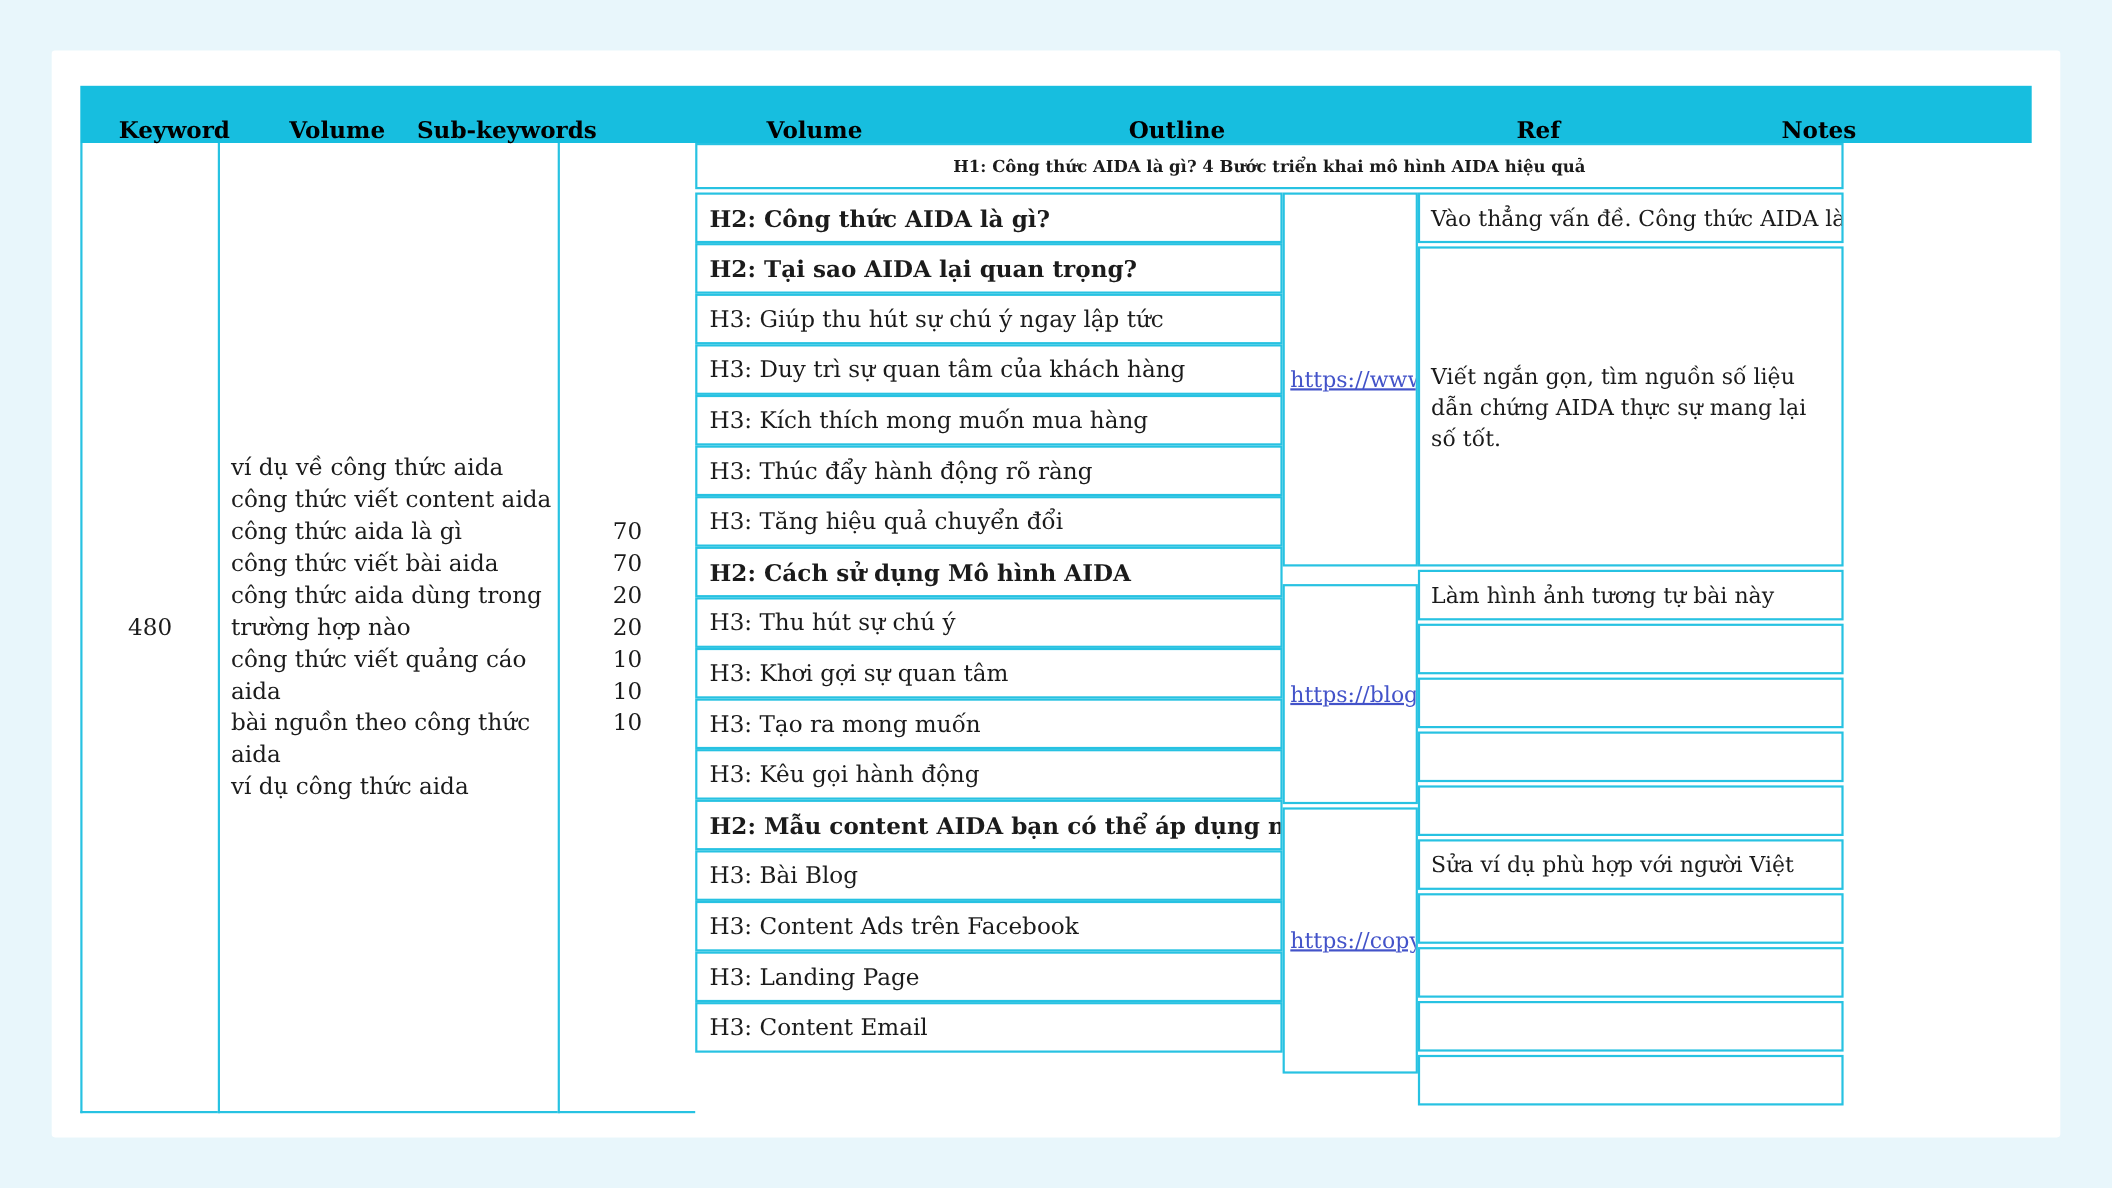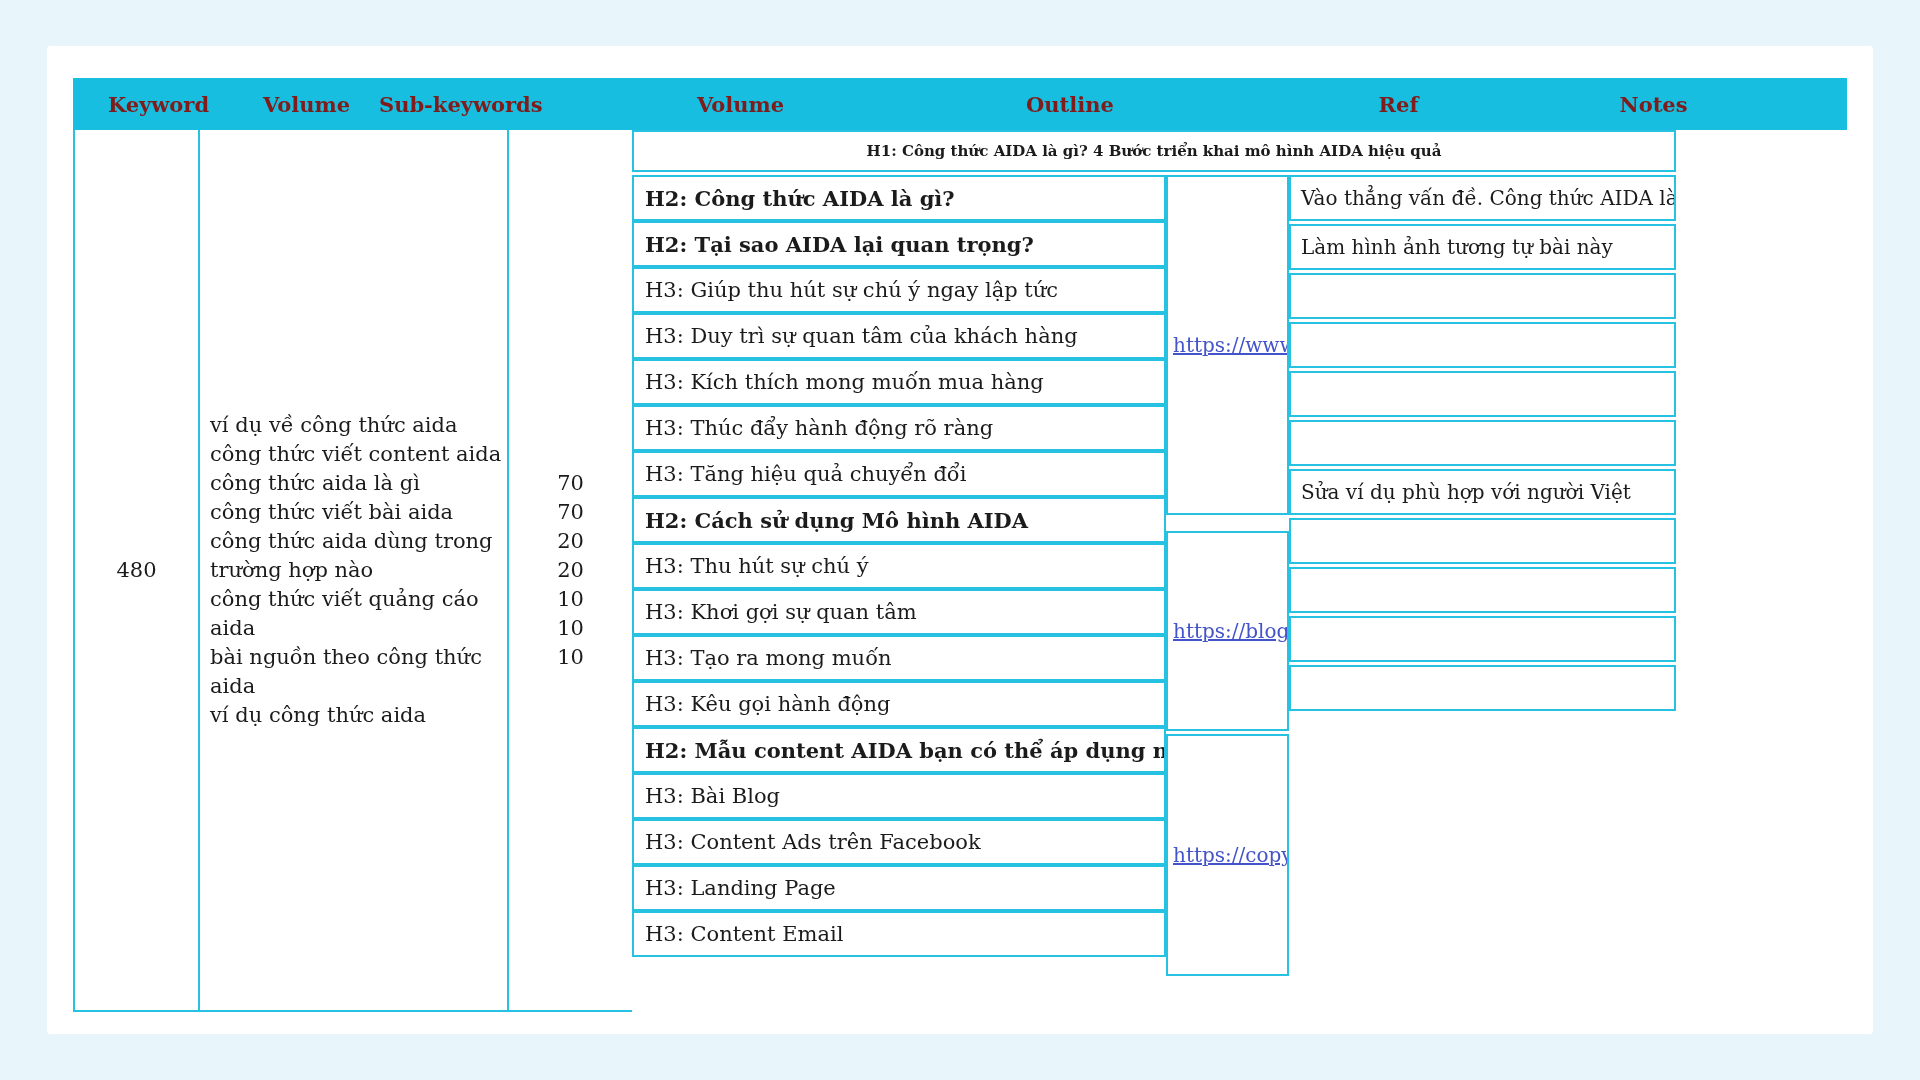--- a/index.html
+++ b/index.html
@@ -2,21 +2,21 @@
 <html><head>
 <meta charset="utf-8">
 <style>
   html,body{margin:0;padding:0;}
   .page{position:relative;width:1920px;height:1080px;background:#e8f6fb;overflow:hidden;
         font-family:"DejaVu Serif","Liberation Serif",serif;color:#1b1b1b;}
   .card{position:absolute;left:47px;top:46px;width:1826px;height:988px;background:#ffffff;border-radius:3px;}
   .table{position:absolute;left:26px;top:32px;width:1774px;}
 
   
-  .thead{display:flex;height:52px;background:#17bedf;color:#7f1d1d;font-weight:bold;font-size:21px;}
+  .thead{display:flex;height:52px;background:#17bedf;color:#000000;font-weight:bold;font-size:21px;align-items:flex-end;}
   .th{display:flex;align-items:center;justify-content:center;box-sizing:border-box;}
   .th.left{justify-content:flex-start;padding-left:10px;}
   .w0{width:171px}.w1{width:125px}.w2{width:309px}.w3{width:125px}.w4{width:534px}.w5{width:123px}.w6{width:387px}
 
   
   .tbody{display:flex;height:878px;}
   .colbox{box-sizing:border-box;border-left:2px solid #27c2e2;border-bottom:2px solid #27c2e2;
           display:flex;align-items:center;justify-content:center;font-size:21px;height:882px;}
   .col-subkw{justify-content:flex-start;padding-left:10px;}
   .subkw-list{line-height:29px;}
@@ -117,20 +117,23 @@
                   <a href="#">https://blog</a>
                 </div>
                 <div class="refbox" style="height: 242px;">
                   <a href="#">https://copy</a>
                 </div>
               </div>
             <div class="ncol" id="ncol">
                 <div class="nbox" style="height: 46px;">
                   <span class="nowrap">Vào thẳng vấn đề. Công thức AIDA là…</span>
                 </div>
+                <div class="nbox" style="height: 291px;">
+                  <span>Viết ngắn gọn, tìm nguồn số liệu dẫn chứng AIDA thực sự mang lại số tốt.</span>
+                </div>
                 <div class="nbox" style="height: 46px;">
                   <span class="nowrap">Làm hình ảnh tương tự bài này</span>
                 </div>
                 <div class="nbox" style="height: 46px;">
                   <span class="nowrap"></span>
                 </div>
                 <div class="nbox" style="height: 46px;">
                   <span class="nowrap"></span>
                 </div>
                 <div class="nbox" style="height: 46px;">

